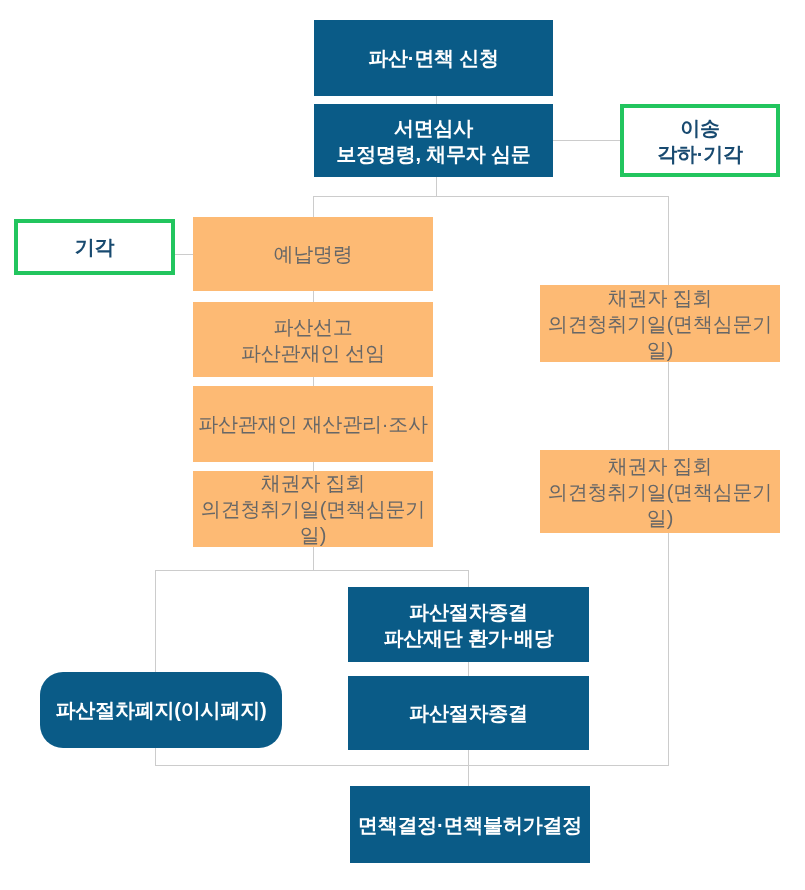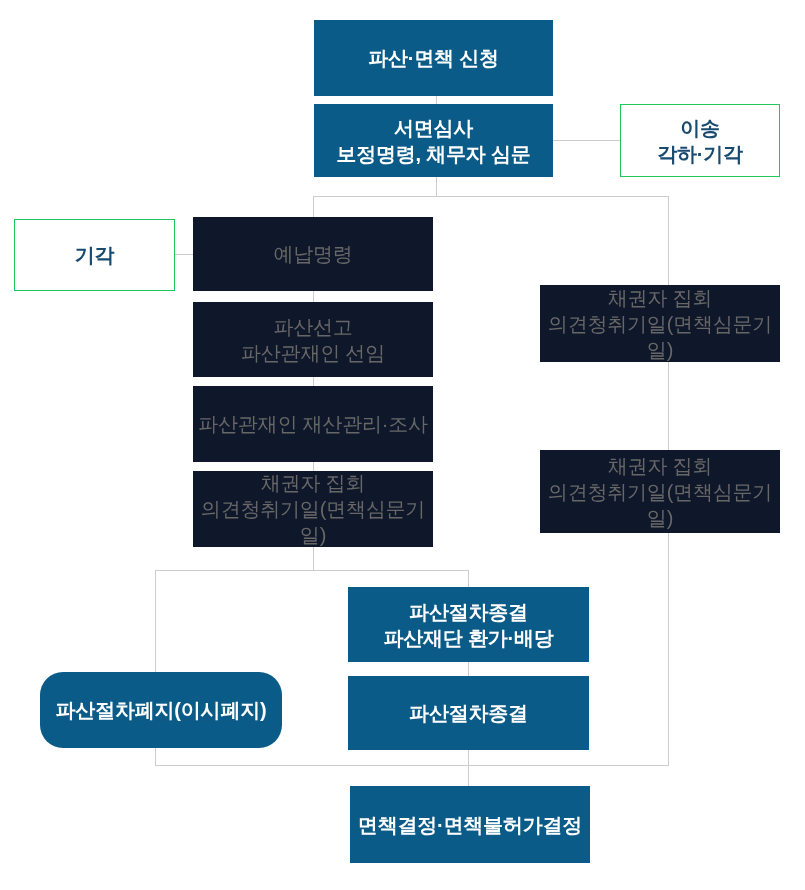--- a/index.html
+++ b/index.html
@@ -14,29 +14,29 @@
     position:absolute;
     display:flex;flex-direction:column;
     align-items:center;justify-content:center;
     text-align:center;
     font-size:20px;line-height:26px;
     box-sizing:border-box;
     letter-spacing:-0.2px;
   }
   .node span{display:block;}
   .primary{background:#0A5B87;color:#ffffff;font-weight:700;}
-  .outline{background:#ffffff;border:1px solid #22c55e;color:#184A70;font-weight:700;}
-  .muted{background:#0f172a;color:#676767;font-weight:500;}
+  .outline{background:#ffffff;border:4px solid #22c55e;color:#184A70;font-weight:700;}
+  .muted{background:#fdba74;color:#676767;font-weight:500;}
   .line{position:absolute;background:#CCCCCC;}
 
   
   .n-apply   {left:314px;top:20px; width:239px;height:76px;}
   .n-review  {left:314px;top:104px;width:239px;height:73px;}
   .n-transfer{left:620px;top:104px;width:160px;height:73px;}
-  .n-dismiss {left:14px; top:219px;width:161px;height:72px;}
+  .n-dismiss {left:14px; top:219px;width:161px;height:56px;}
   .n-deposit {left:193px;top:217px;width:240px;height:74px;}
   .n-declare {left:193px;top:302px;width:240px;height:75px;}
   .n-manage  {left:193px;top:386px;width:240px;height:76px;}
   .n-meetL   {left:193px;top:471px;width:240px;height:76px;}
   .n-meetR1  {left:540px;top:285px;width:240px;height:77px;}
   .n-meetR2  {left:540px;top:450px;width:240px;height:83px;}
   .n-claims  {left:348px;top:587px;width:241px;height:75px;}
   .n-abolish {left:40px; top:672px;width:242px;height:76px;border-radius:23px;}
   .n-closure {left:348px;top:676px;width:241px;height:74px;}
   .n-discharge{left:350px;top:786px;width:240px;height:77px;}

